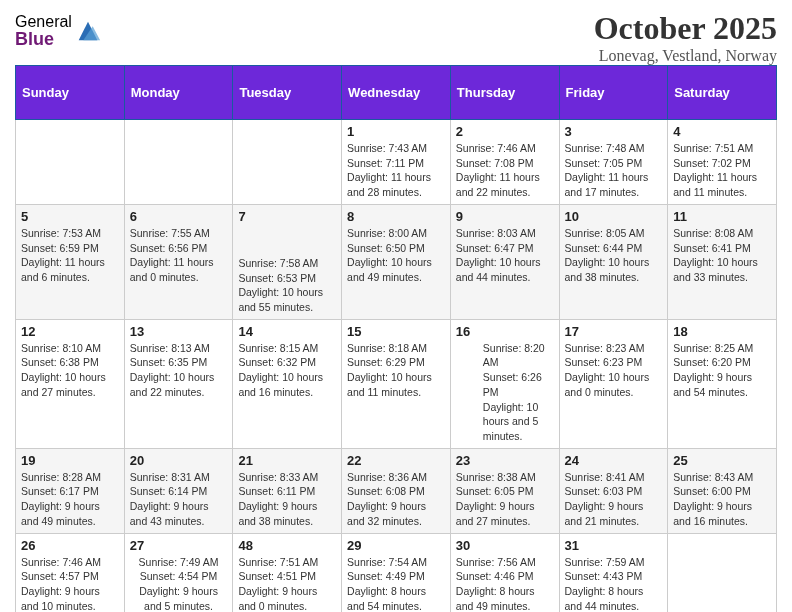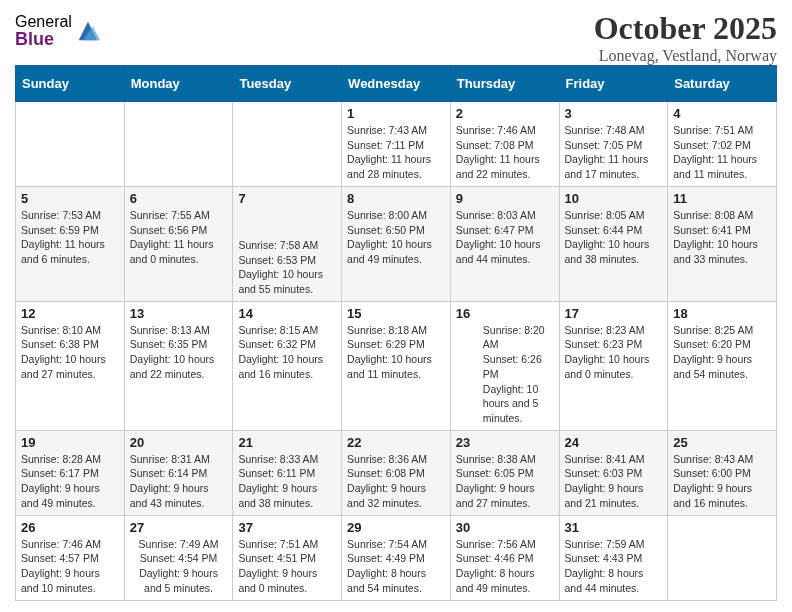--- a/index.html
+++ b/index.html
@@ -52,24 +52,24 @@
     .location {
       font-size: 16px;
       color: #555;
     }
     .calendar {
       width: 100%;
       border-collapse: collapse;
       border: 1px solid #ccc;
     }
     .calendar th {
-      background-color: #0369a1;
+      background-color: #6d28d9;
       color: #fff;
       text-align: left;
-      padding: 10px 6px;
+      padding: 19px 6px;
       font-size: 13px;
       border: 1px solid #1a5aa0;
     }
     .calendar td {
       vertical-align: top;
       padding: 4px 5px;
       border: 1px solid #ccc;
       width: calc(100%/7);
       height: 85px;
       background: #fff;
@@ -295,21 +295,21 @@
 Sunset: 4:57 PM
 Daylight: 9 hours and 10 minutes.</div>
           </td>
           <td>
             <span class="day-num">27</span>
             <div class="day-info" style="white-space: pre-line; text-align: center;">Sunrise: 7:49 AM
 Sunset: 4:54 PM
 Daylight: 9 hours and 5 minutes.</div>
           </td>
           <td>
-            <span class="day-num">37</span>
+            <span class="day-num">48</span>
             <div class="day-info" style="white-space: pre-line;">Sunrise: 7:51 AM
 Sunset: 4:51 PM
 Daylight: 9 hours and 0 minutes.</div>
           </td>
           <td>
             <span class="day-num">29</span>
             <div class="day-info" style="white-space: pre-line;">Sunrise: 7:54 AM
 Sunset: 4:49 PM
 Daylight: 8 hours and 54 minutes.</div>
           </td>

